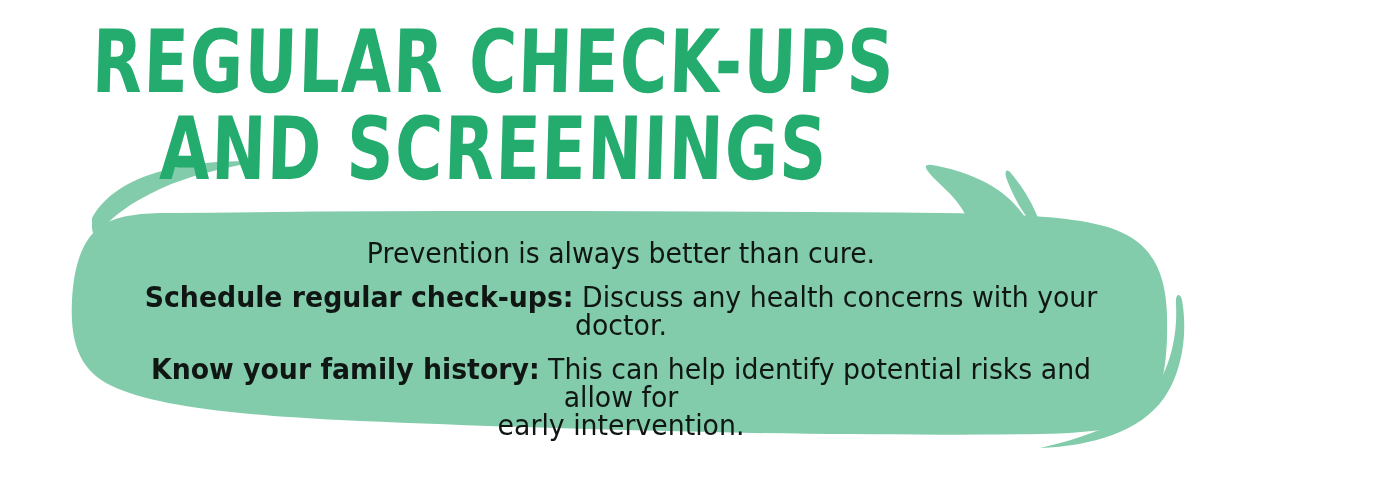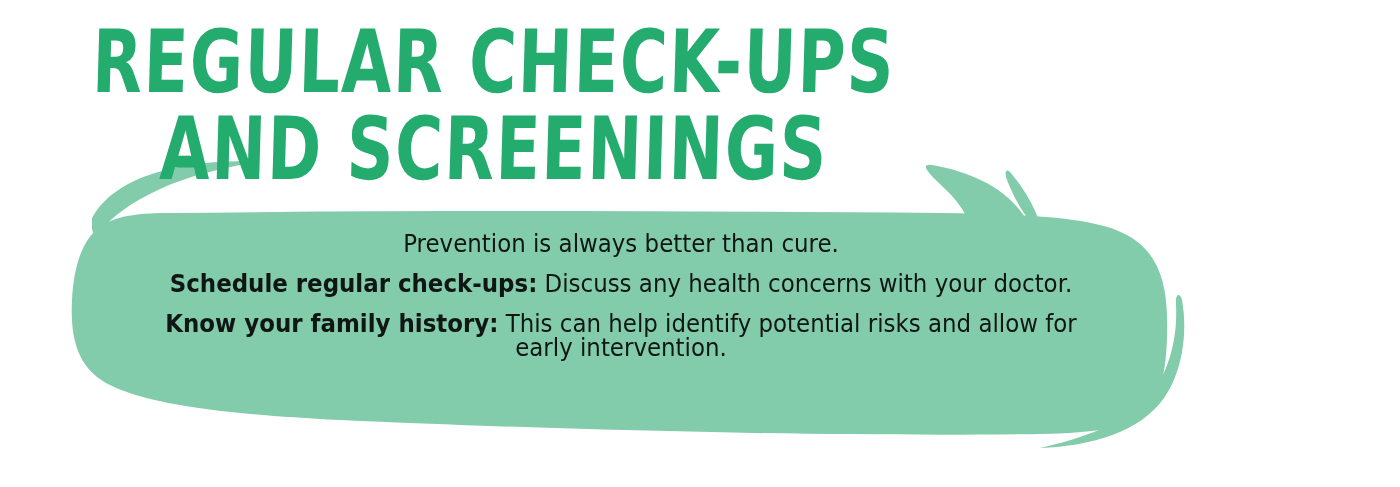--- a/index.html
+++ b/index.html
@@ -53,27 +53,27 @@
     width: 1400px;
     height: 487px;
     z-index: 1;
     pointer-events: none;
   }
 
   
   .bubble-text {
     position: absolute;
     left: 100px;
-    top: 232px;
+    top: 240px;
     width: 1042px;
     z-index: 4;
     text-align: center;
     color: #101613;
     font-family: "DejaVu Sans", sans-serif;
-    font-size: 24px;
+    font-size: 28px;
     line-height: 1.0;
   }
   .bubble-text p {
     margin: 0 0 16px 0;
     transform: scaleX(0.955);
   }
   .bubble-text p:last-child { margin-bottom: 0; }
   .bubble-text .lead {
     font-weight: 700;
   }

